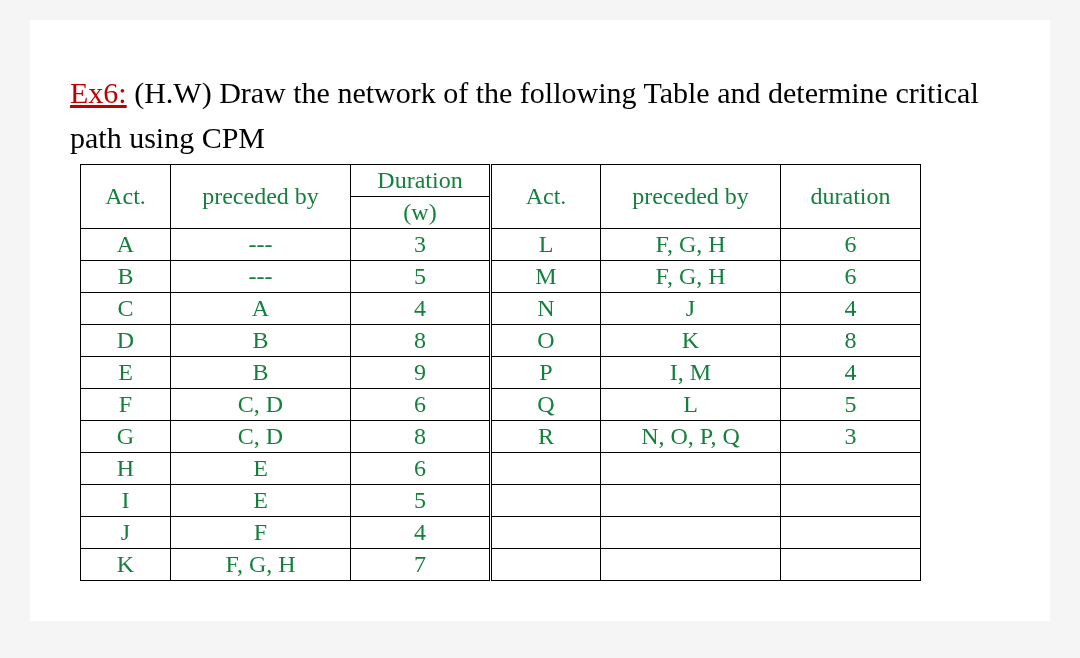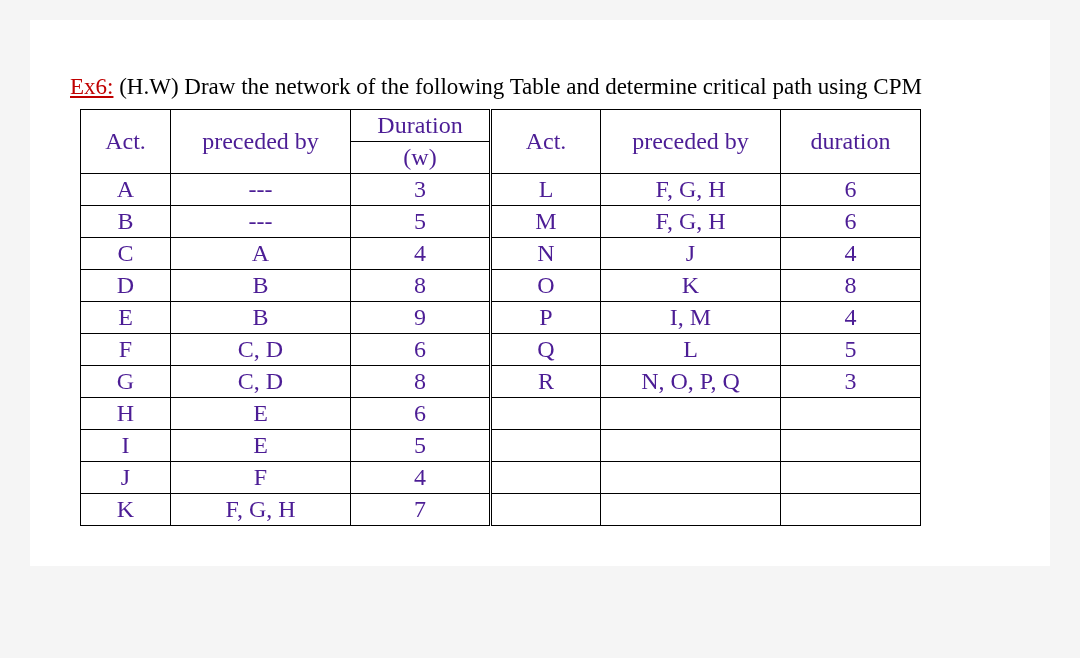--- a/index.html
+++ b/index.html
@@ -11,33 +11,33 @@
       height: 658px;
       box-sizing: border-box;
     }
     .page {
       background: #ffffff;
       margin: 20px 30px;
       padding: 50px 40px 40px 40px;
       box-sizing: border-box;
     }
     .prompt {
-      font-size: 23px;
+      font-size: 30px;
       line-height: 1.5;
       color: #000;
       margin-bottom: 4px;
     }
     .ex-label {
       color: #c00000;
       text-decoration: underline;
     }
     table.cpm {
       border-collapse: collapse;
       font-size: 24px;
-      color: #4c1d95;
+      color: #15803d;
       margin-left: 10px;
     }
     table.cpm th,
     table.cpm td {
       border: 1px solid #000;
       text-align: center;
       vertical-align: middle;
       padding: 2px 8px;
       font-weight: normal;
       height: 30px;

